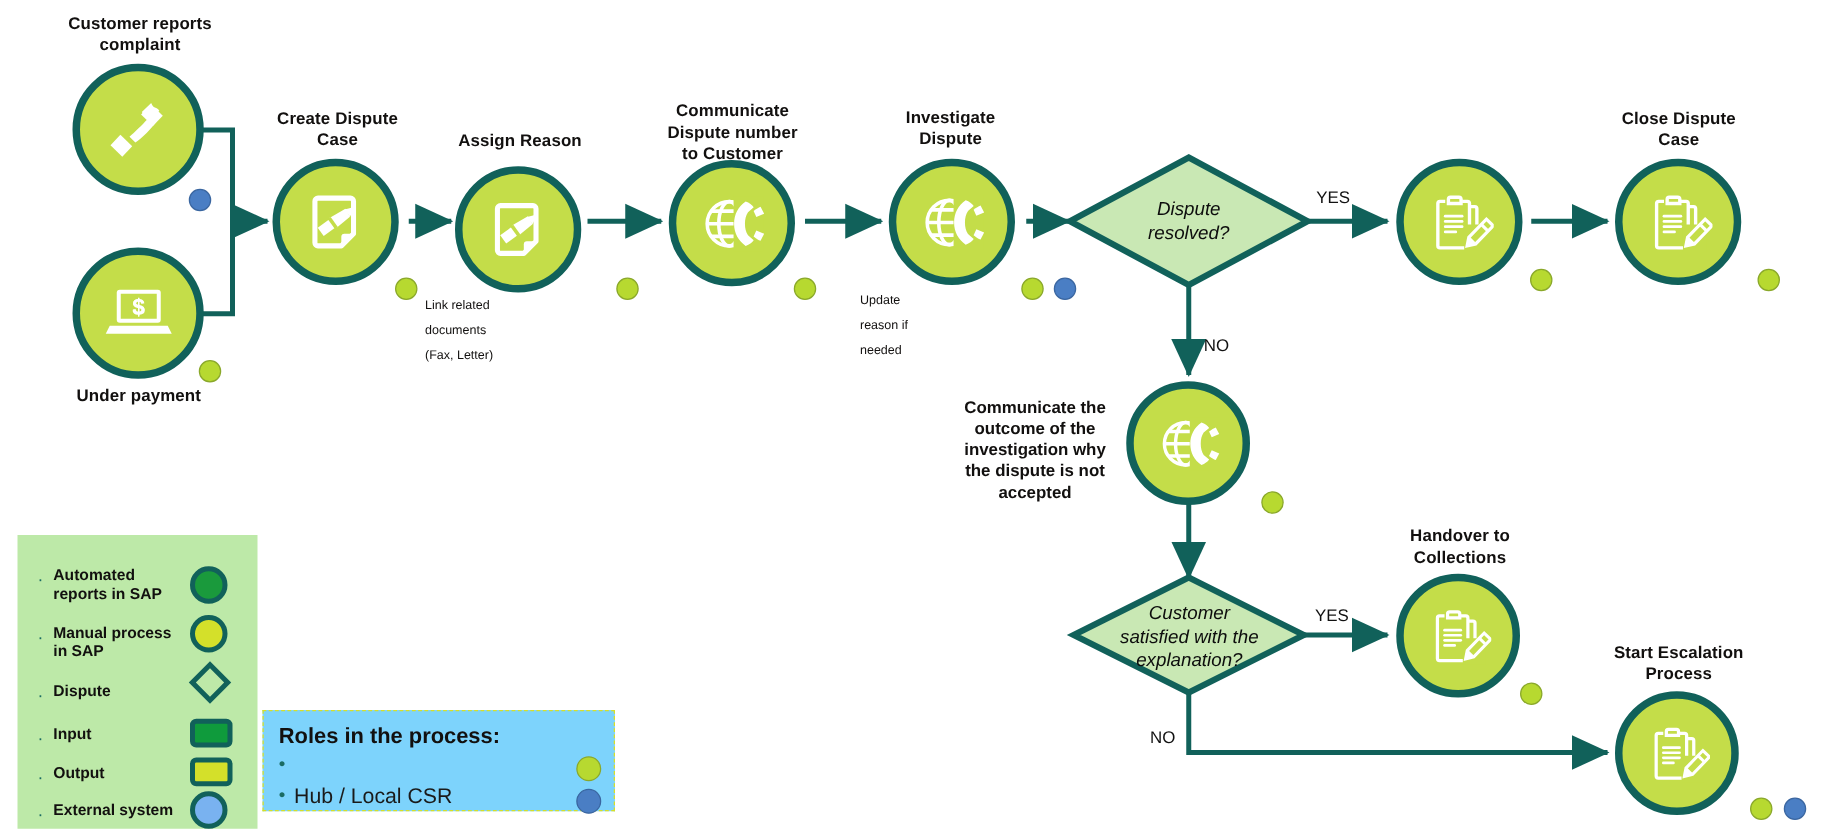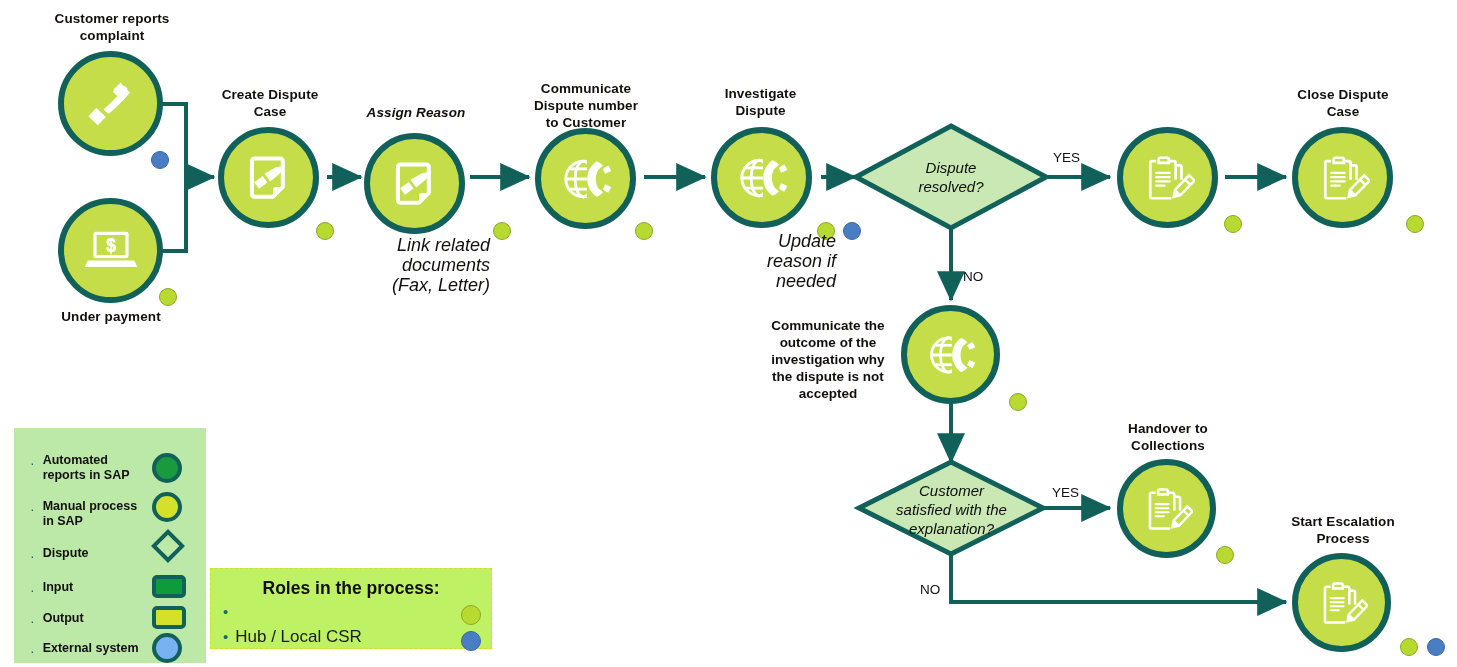--- a/index.html
+++ b/index.html
@@ -12,22 +12,22 @@
   svg.wires{position:absolute;left:0;top:0;width:1457px;height:667px;pointer-events:none;}
 
   
   .node{position:absolute;border-radius:50%;box-sizing:border-box;
         background:#c4dd49;border:6px solid #11615a;
         display:flex;align-items:center;justify-content:center;}
   .node svg{display:block;}
 
   .nodeLabel{position:absolute;text-align:center;font-weight:bold;
              font-size:13.5px;line-height:17px;color:#12100f;letter-spacing:.1px;}
-  .nodeNote{position:absolute;text-align:right;font-style:italic;
-            font-size:18px;line-height:20px;color:#12100f;}
+  .nodeNote{position:absolute;text-align:left;
+            font-size:10px;line-height:20px;color:#12100f;}
   .nodeNote.bold{font-style:normal;font-weight:bold;font-size:13.5px;line-height:17px;}
 
   .roleDot{position:absolute;border-radius:50%;box-sizing:border-box;
            width:18px;height:18px;border:1px solid #6f8f2a;}
   .roleDot.fdm{background:#b7d930;border-color:#8aa82a;}
   .roleDot.csr{background:#4a7ec4;border-color:#3a66a0;}
   .decisionText{position:absolute;text-align:center;font-style:italic;
                 font-size:15px;line-height:19px;color:#0d0d0d;
                 display:flex;align-items:center;justify-content:center;}
 
@@ -41,21 +41,21 @@
   .legText{font-weight:bold;font-size:12.5px;line-height:15px;color:#12100f;width:96px;}
   .legGlyph{position:absolute;left:138px;}
 
   .circGlyph{width:30px;height:30px;border-radius:50%;box-sizing:border-box;border:4px solid #11615a;}
   .rectGlyph{width:34px;height:23px;border-radius:5px;box-sizing:border-box;border:4px solid #11615a;}
   .diamondGlyph{width:24px;height:24px;box-sizing:border-box;border:4px solid #11615a;
                 transform:rotate(45deg);}
 
   
   .rolesBox{position:absolute;left:210px;top:568px;width:282px;height:81px;
-            background:#bef264;border:1.5px dashed #d7df27;box-sizing:border-box;padding:8px 12px 0 12px;text-align:center;}
+            background:#7dd3fc;border:1.5px dashed #d7df27;box-sizing:border-box;padding:8px 12px 0 12px;}
   .rolesTitle{font-weight:bold;font-size:17.5px;color:#12100f;line-height:22px;}
   .roleLine{display:flex;align-items:center;font-size:17px;color:#1a1a1a;line-height:25px;}
   .roleBullet{color:#1a6b63;font-size:15px;margin-right:7px;}
   .roleName{flex:0 0 auto;}
   .roleSwatch{position:absolute;width:20px;height:20px;border-radius:50%;box-sizing:border-box;}
   .roleSwatch.fdm{background:#b7d930;border:1px solid #8aa82a;}
   .roleSwatch.csr{background:#4a7ec4;border:1px solid #3a66a0;}
 </style>
 </head>
 <body>
@@ -138,21 +138,21 @@
       <g transform="rotate(-36 30 34)">
         <path fill="#ffffff" d="M30 26 l18 2 -1 9 -17 1 z"></path>
         <path fill="#ffffff" d="M47 28 l10 4 -10 5 z"></path>
         <path fill="#c4dd49" d="M28 26 h3.5 v12 h-3.5 z"></path>
         <path fill="#ffffff" d="M15 27 h13 v10 h-13 z"></path>
       </g>
     </svg>
   </div>
   <div class="roleDot fdm" style="left:316px;top:222px;"></div>
 
-  <div class="nodeLabel" style="left:338px;top:104px;width:156px;font-style:italic;">Assign  Reason</div>
+  <div class="nodeLabel" style="left:338px;top:104px;width:156px;">Assign  Reason</div>
   <div class="node" style="left:364px;top:133px;width:101px;height:101px;">
     <svg width="52" height="52" viewBox="0 0 64 64">
       <path fill="none" stroke="#ffffff" stroke-width="5" stroke-linejoin="round" d="M14 8 h32 a3 3 0 0 1 3 3 v32 l-12 12 h-23 a3 3 0 0 1 -3 -3 v-41 a3 3 0 0 1 3 -3 z"></path>
       <path fill="#ffffff" d="M49 43 l-12 12 v-9 a3 3 0 0 1 3 -3 z"></path>
       <g transform="rotate(-36 30 34)">
         <path fill="#ffffff" d="M30 26 l18 2 -1 9 -17 1 z"></path>
         <path fill="#ffffff" d="M47 28 l10 4 -10 5 z"></path>
         <path fill="#c4dd49" d="M28 26 h3.5 v12 h-3.5 z"></path>
         <path fill="#ffffff" d="M15 27 h13 v10 h-13 z"></path>
       </g>

